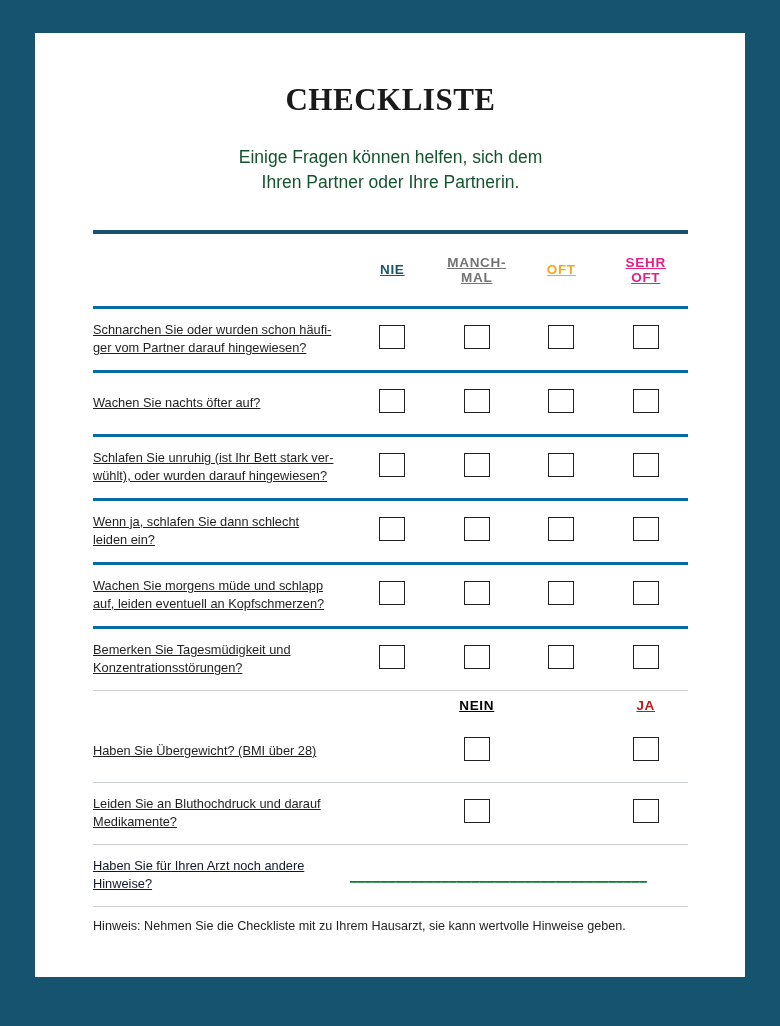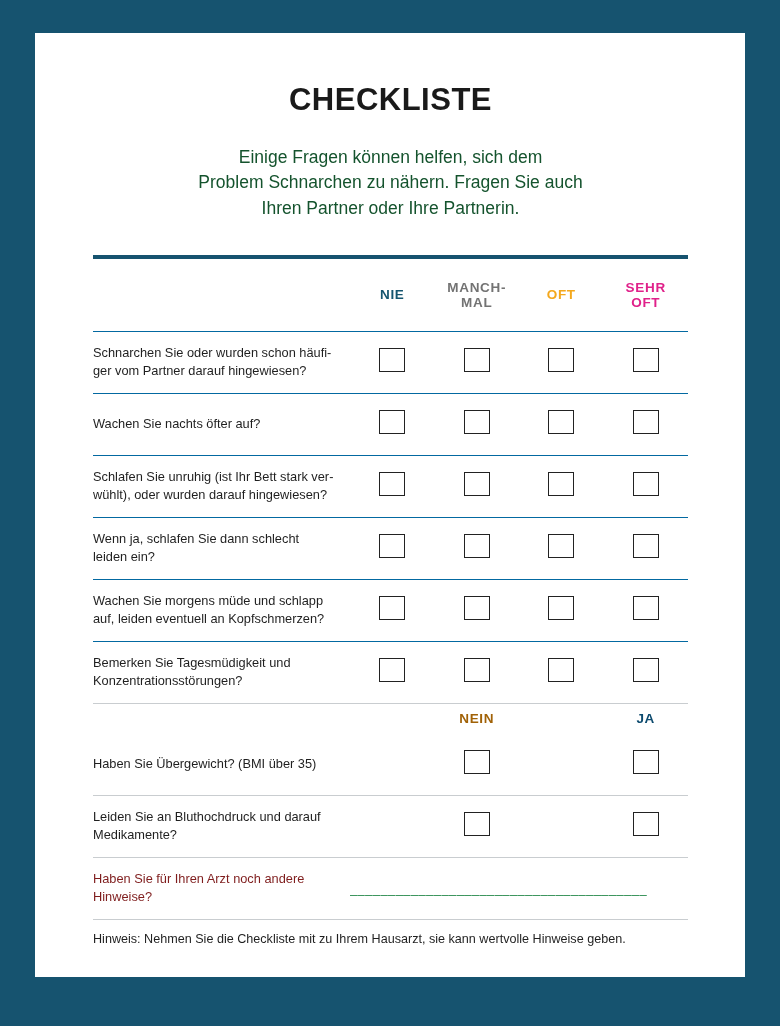--- a/index.html
+++ b/index.html
@@ -30,20 +30,21 @@
     width: 595px;
   }
   .title {
     text-align: center;
     margin-top: 48px;
     font-size: 31px;
     font-weight: bold;
     letter-spacing: 0.5px;
     color: #1a1a1a;
     line-height: 1.22;
+    font-family: Liberation Serif, serif;
   }
   .title .line2 {
     display: block;
   }
   .intro {
     text-align: center;
     margin-top: 26px;
     font-size: 17.5px;
     color: #14532d;
     line-height: 1.45;
@@ -59,20 +60,21 @@
 
   table.checklist {
     border-collapse: collapse;
     width: 595px;
     margin-top: 0;
     table-layout: fixed;
   }
   table.checklist td, table.checklist th {
     padding: 0;
     vertical-align: middle;
+    text-decoration: underline;
   }
   .col-q { width: 257px; }
   .col-o { width: 84.5px; }
 
   .hdr th {
     height: 72px;
     vertical-align: middle;
     font-size: 13.5px;
     font-weight: bold;
     letter-spacing: 0.7px;
@@ -80,21 +82,21 @@
     padding-bottom: 4px;
   }
   .hdr th.q { text-align: left; }
   .h-nie { color: #15556f; }
   .h-manchmal { color: #737373; }
   .h-oft { color: #f4a81d; }
   .h-sehroft { color: #e0218a; }
   .hdr .sub { display: block; }
 
   .qrow td {
-    border-top: 1px solid #0369a1;
+    border-top: 3px solid #0369a1;
     height: 49px;
   }
   .qrow td.q {
     font-size: 12.8px;
     color: #1f1f1f;
     line-height: 1.42;
     padding: 6px 14px 6px 0;
   }
   .qrow td.o { text-align: center; }
 
@@ -108,42 +110,42 @@
   }
 
   .yn-hdr td {
     height: 30px;
     font-size: 13.5px;
     font-weight: bold;
     letter-spacing: 0.7px;
     text-align: center;
     padding-top: 12px;
   }
-  .yn-nein { color: #a16207; }
-  .yn-ja { color: #0c4a6e; }
+  .yn-nein { color: #000000; }
+  .yn-ja { color: #b91c1c; }
 
   .yrow td {
     height: 49px;
   }
   .yrow td.q {
     font-size: 12.8px;
     color: #1f1f1f;
     line-height: 1.42;
     padding: 6px 14px 6px 0;
   }
   .yrow td.o { text-align: center; }
   .border-top td { border-top: 1px solid #c9cdd0; }
 
   .lastrow td {
     border-top: 1px solid #c9cdd0;
     height: 49px;
   }
   .lastrow td.q {
     font-size: 12.8px;
-    color: #7f1d1d;
+    color: #0f172a;
     line-height: 1.42;
     padding: 6px 14px 6px 0;
     vertical-align: middle;
   }
   .dashes {
     font-size: 12.8px;
     color: #15803d;
     letter-spacing: 0.5px;
     text-align: left;
     vertical-align: bottom;
@@ -164,21 +166,20 @@
 
 <div class="page">
   <div class="inner">
 
     <div class="title">
       <span>CHECKLISTE</span>
     </div>
 
     <div class="intro">
       <div>Einige Fragen können helfen, sich dem</div>
-      <div>Problem Schnarchen zu nähern. Fragen Sie auch</div>
       <div>Ihren Partner oder Ihre Partnerin.</div>
     </div>
 
     <div class="rule"></div>
 
     <table class="checklist">
       <colgroup>
         <col class="col-q">
           <col class="col-o">
           <col class="col-o">
@@ -270,21 +271,21 @@
       <tr class="yn-hdr border-top">
         <td></td>
         <td></td>
         <td class="yn-nein">NEIN</td>
         <td></td>
         <td class="yn-ja">JA</td>
       </tr>
 
       <tr class="yrow">
         <td class="q">
-          <div>Haben Sie Übergewicht? (BMI über 35)</div>
+          <div>Haben Sie Übergewicht? (BMI über 28)</div>
         </td>
         <td></td>
         <td class="o"><span class="box"></span></td>
         <td></td>
         <td class="o"><span class="box"></span></td>
       </tr>
 
       <tr class="yrow border-top">
         <td class="q">
           <div>Leiden Sie an Bluthochdruck und darauf</div>

